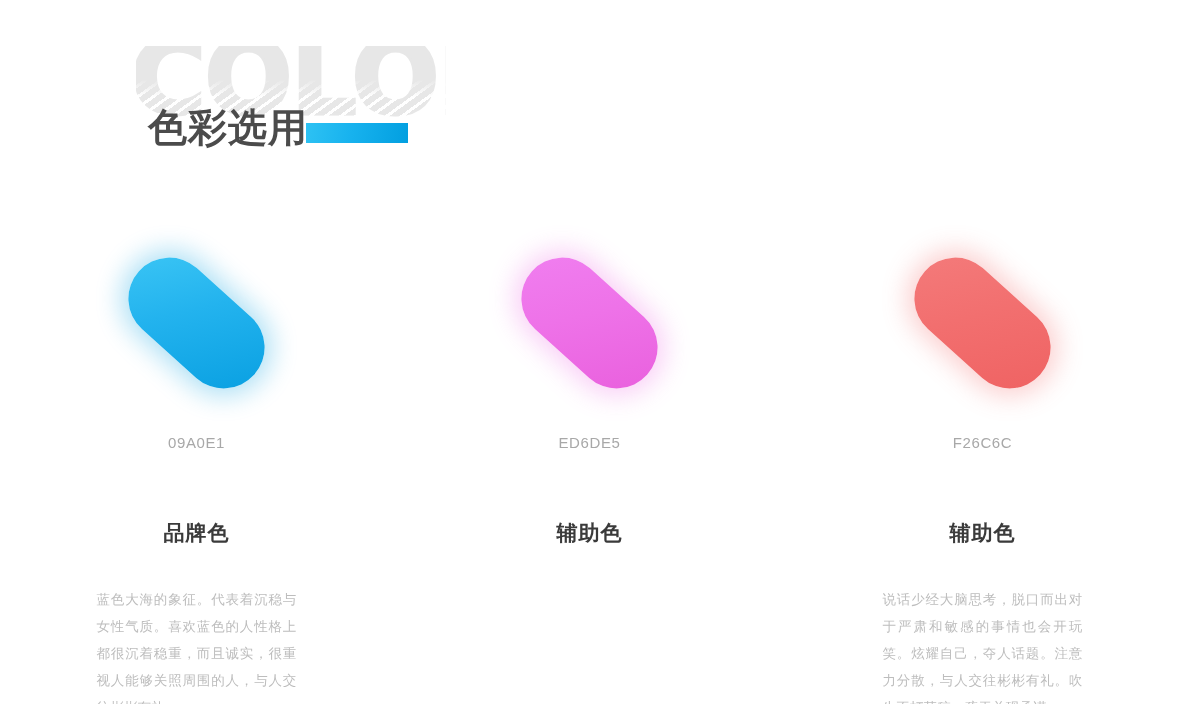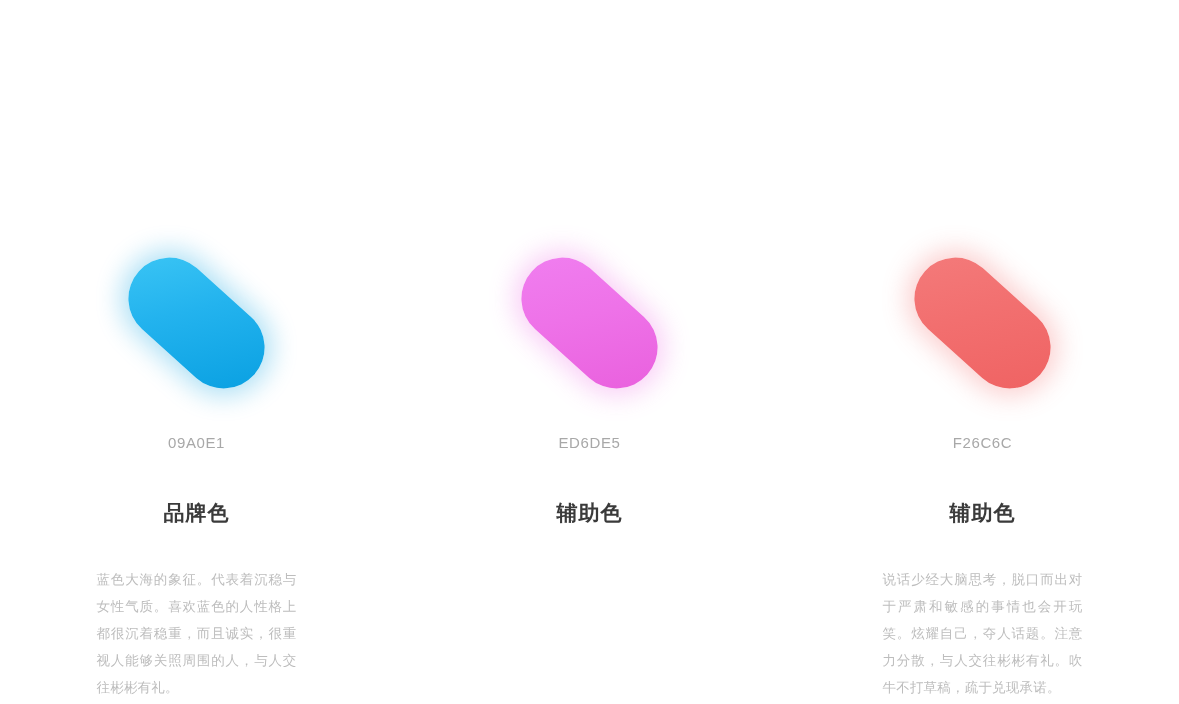--- a/index.html
+++ b/index.html
@@ -92,21 +92,21 @@
 
   .hex {
     margin-top:36px;
     font-size:15px;
     color:#a8a8a8;
     letter-spacing:0.6px;
     text-align:center;
   }
 
   .heading {
-    margin-top:48px;
+    margin-top:68px;
     font-size:21px;
     font-weight:bold;
     color:#3a3a3a;
     letter-spacing:1px;
   }
 
   .desc {
     margin-top:39px;
     width:200px;
     font-size:13.5px;
@@ -115,20 +115,30 @@
     text-align:justify;
     text-justify:inter-ideograph;
     letter-spacing:0.2px;
   }
 </style>
 </head>
 <body>
 
 <div class="page">
 
+  <div class="title-block">
+    <div class="watermark">
+      <div class="watermark-text">COLOR</div>
+      <div class="watermark-stripes"></div>
+    </div>
+    <div class="title-row">
+      <div class="title-cn">色彩选用</div>
+      <div class="title-bar"></div>
+    </div>
+  </div>
 
   <div class="columns">
 
     <div class="col">
       <div class="swatch-wrap">
         <div class="swatch sw-blue"></div>
       </div>
       <div class="hex">09A0E1</div>
       <div class="heading">品牌色</div>
       <div class="desc">蓝色大海的象征。代表着沉稳与女性气质。喜欢蓝色的人性格上都很沉着稳重，而且诚实，很重视人能够关照周围的人，与人交往彬彬有礼。</div>

